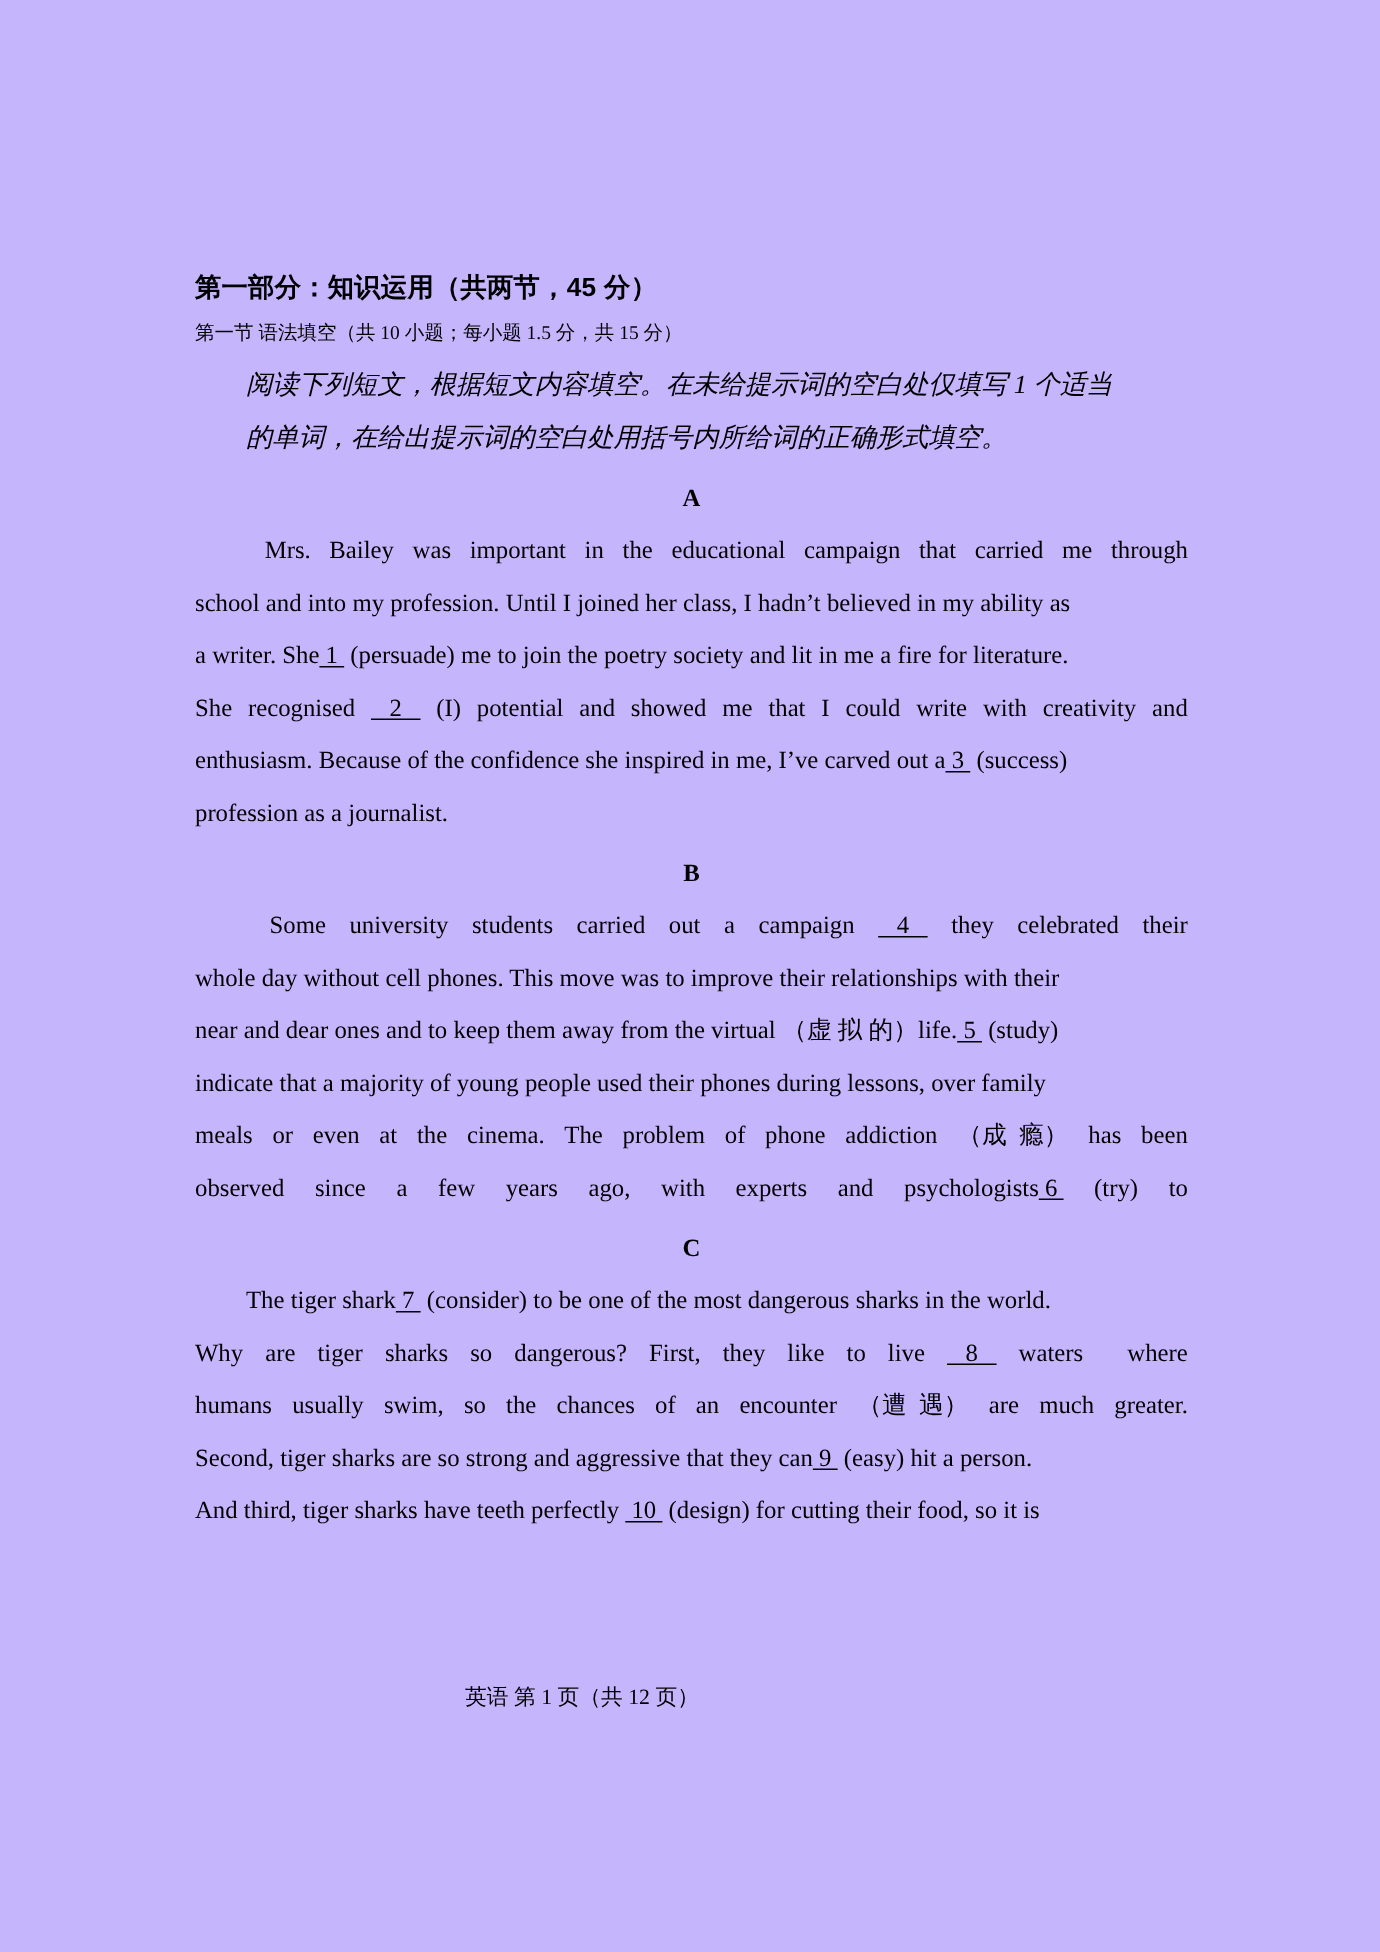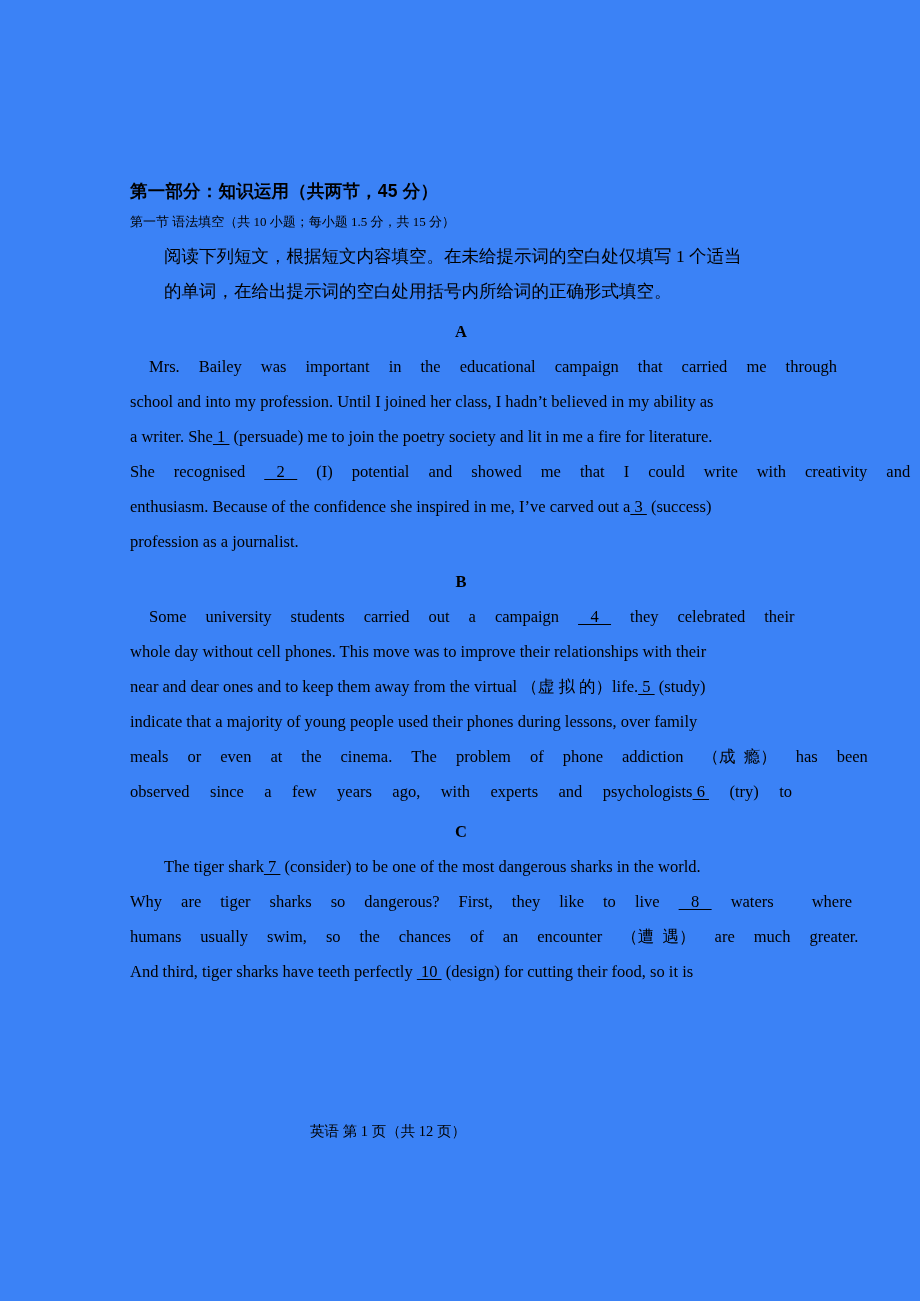--- a/index.html
+++ b/index.html
@@ -9,21 +9,21 @@
     background: #ffffff;
   }
   body {
     font-family: "Liberation Serif", "DejaVu Serif", serif;
     color: #000000;
   }
   .page {
     position: relative;
     width: 920px;
     height: 1301px;
-    background: #3b82f6;
+    background: #c4b5fd;
     overflow: hidden;
   }
   .content {
     position: absolute;
     left: 130px;
     top: 176px;
     width: 662px;
   }
   
   .cn-bold {
@@ -41,20 +41,21 @@
     white-space: nowrap;
   }
   .cn-para {
     font-family: "Liberation Serif", "DejaVu Serif", serif;
     font-size: 17.5px;
     line-height: 35px;
     text-align: justify;
     text-justify: inter-character;
     text-indent: 34px;
     margin-top: 2px;
+    font-style: italic;
   }
   .cn-para .last-line {
     display: block;
   }
   
   .passage-label {
     text-align: center;
     font-weight: bold;
     font-size: 16.5px;
     line-height: 34px;
@@ -63,21 +64,20 @@
   }
   
   .passage {
     font-size: 16.5px;
     line-height: 35px;
     margin: 0;
   }
   .passage .ln {
     display: block;
     white-space: nowrap;
-    gap: 19px;
   }
   
   .passage .ln.j {
     display: flex;
     justify-content: space-between;
     white-space: nowrap;
   }
   .passage .ln.j.ind {
     padding-left: 0;
   }
@@ -252,20 +252,21 @@
               <span class="w">the</span>
               <span class="w">chances</span>
               <span class="w">of</span>
               <span class="w">an</span>
               <span class="w">encounter</span>
               <span class="w">（遭  遇）</span>
               <span class="w">are</span>
               <span class="w">much</span>
               <span class="w">greater.</span>
             </div>
+            <div class="ln"><span>Second, tiger sharks are  so strong and aggressive that they can</span><span class="blank"> 9 </span><span> (easy) hit  a  person.</span></div>
             <div class="ln"><span>And third, tiger sharks have teeth perfectly </span><span class="blank"> 10 </span><span> (design) for cutting their  food, so it is</span></div>
           </div>
         </div>
       </div>
 
   </div>
 
   <div class="footer">英语 第 1 页（共 12 页）</div>
 
 </div>

